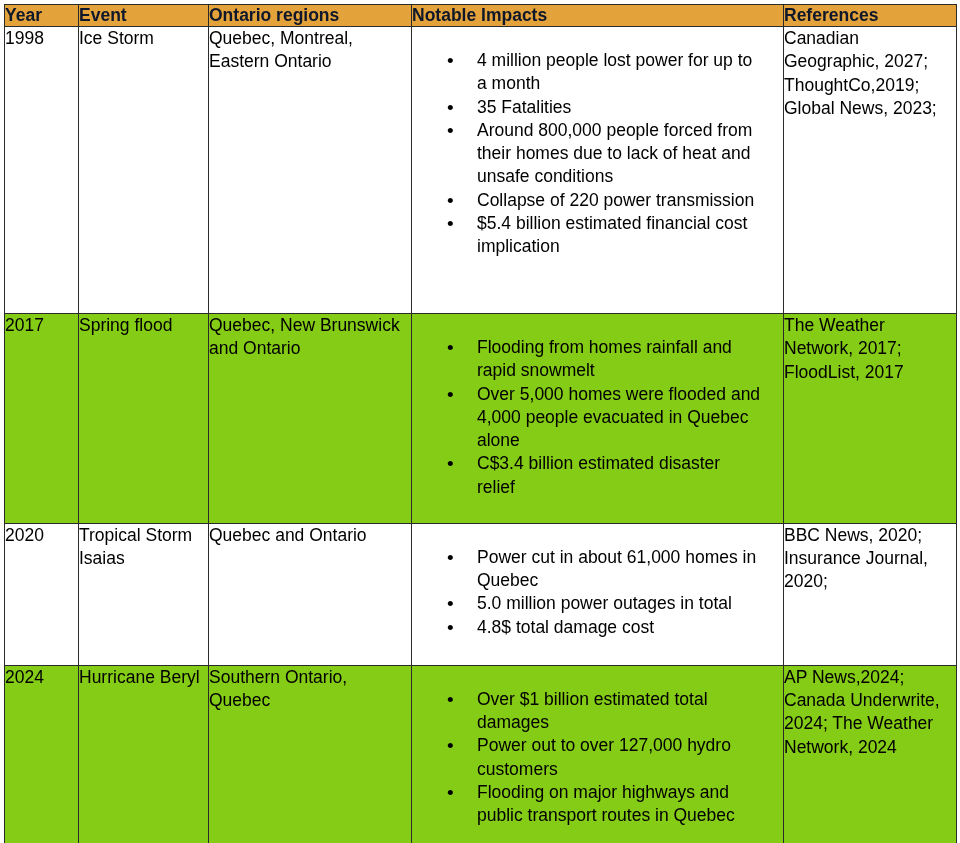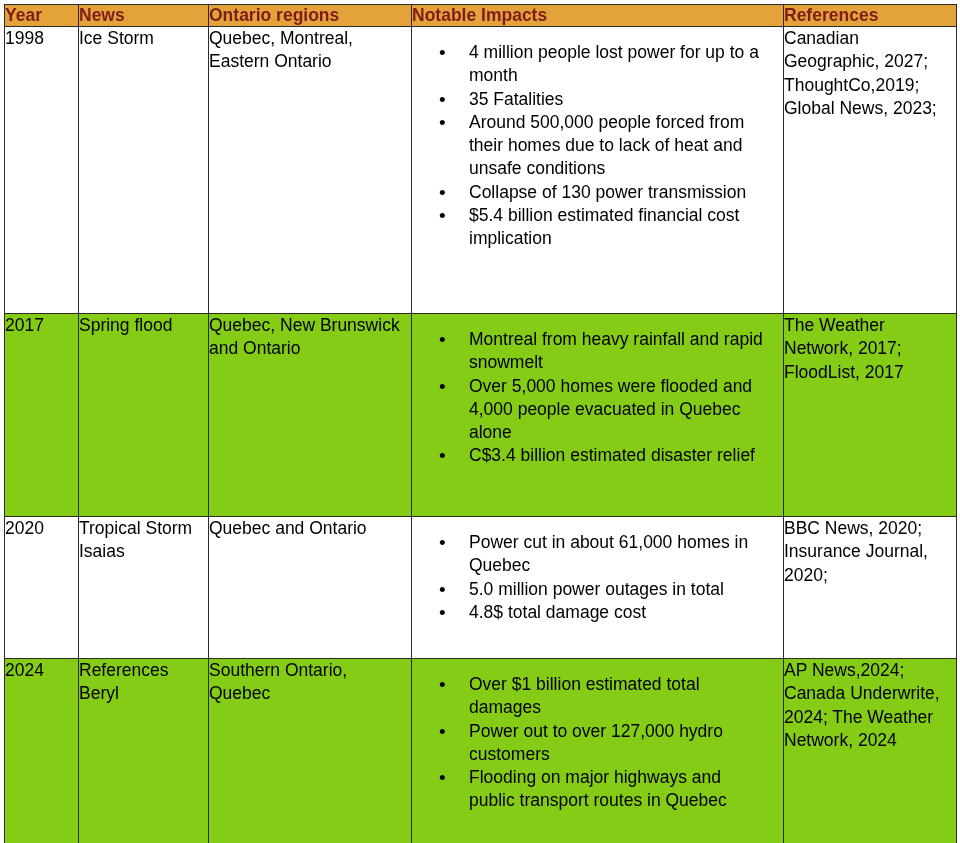--- a/index.html
+++ b/index.html
@@ -33,21 +33,21 @@
   table.disaster-table th,
   table.disaster-table td {
     border: 1.6px solid #2b2b2b;
     vertical-align: top;
     padding: 0;
   }
 
   
   thead th {
     background: #e3a33a;
-    color: #7f1d1d;
+    color: #0f172a;
     font-weight: bold;
     font-size: 17.5px;
     text-align: left;
     padding: 3px 7px 4px 7px;
     line-height: 1.2;
     white-space: nowrap;
   }
 
   
   col.c-year   { width: 74px; }
@@ -72,21 +72,21 @@
   }
 
   .cell-text {
     display: block;
     word-wrap: break-word;
     overflow-wrap: break-word;
   }
 
   
   ul.impact-list {
-    margin: 8px;
+    margin: 16px;
     padding: 0 0 0 49px;
     list-style: none;
   }
   ul.impact-list > li {
     position: relative;
     margin: 0 0 0 0;
     padding: 0;
   }
   ul.impact-list > li::before {
     content: "\2022";
@@ -111,21 +111,21 @@
     <colgroup>
       <col class="c-year">
       <col class="c-event">
       <col class="c-region">
       <col class="c-impact">
       <col class="c-refs">
     </colgroup>
     <thead>
       <tr>
         <th>Year</th>
-        <th>News</th>
+        <th>Event</th>
         <th>Ontario regions</th>
         <th>Notable Impacts</th>
         <th>References</th>
       </tr>
     </thead>
     <tbody>
 
       <tr class="row-plain r-1998">
         <td>
           <span class="cell-text">1998</span>
@@ -133,43 +133,43 @@
         <td>
           <span class="cell-text">Ice Storm</span>
         </td>
         <td>
           <span class="cell-text">Quebec, Montreal, Eastern Ontario</span>
         </td>
         <td class="cell-impacts">
           <ul class="impact-list">
             <li>4 million people lost power for up to a month</li>
             <li>35 Fatalities</li>
-            <li>Around 500,000 people forced from their homes due to lack of heat and unsafe conditions</li>
-            <li>Collapse of 130 power transmission</li>
+            <li>Around 800,000 people forced from their homes due to lack of heat and unsafe conditions</li>
+            <li>Collapse of 220 power transmission</li>
             <li>$5.4 billion estimated financial cost implication</li>
           </ul>
         </td>
         <td>
           <span class="cell-text">Canadian Geographic, 2027; ThoughtCo,2019; Global News, 2023;</span>
         </td>
       </tr>
 
       <tr class="row-shaded r-2017">
         <td>
           <span class="cell-text">2017</span>
         </td>
         <td>
           <span class="cell-text">Spring flood</span>
         </td>
         <td>
           <span class="cell-text">Quebec, New Brunswick and Ontario</span>
         </td>
         <td class="cell-impacts">
           <ul class="impact-list">
-            <li>Montreal from heavy rainfall and rapid snowmelt</li>
+            <li>Flooding from homes rainfall and rapid snowmelt</li>
             <li>Over 5,000 homes were flooded and 4,000 people evacuated in Quebec alone</li>
             <li>C$3.4 billion estimated disaster relief</li>
           </ul>
         </td>
         <td>
           <span class="cell-text">The Weather Network, 2017; FloodList, 2017</span>
         </td>
       </tr>
 
       <tr class="row-plain r-2020">
@@ -192,21 +192,21 @@
         <td>
           <span class="cell-text">BBC News, 2020; Insurance Journal, 2020;</span>
         </td>
       </tr>
 
       <tr class="row-shaded r-2024">
         <td>
           <span class="cell-text">2024</span>
         </td>
         <td>
-          <span class="cell-text">References Beryl</span>
+          <span class="cell-text">Hurricane Beryl</span>
         </td>
         <td>
           <span class="cell-text">Southern Ontario, Quebec</span>
         </td>
         <td class="cell-impacts">
           <ul class="impact-list">
             <li>Over $1 billion estimated total damages</li>
             <li>Power out to over 127,000 hydro customers</li>
             <li>Flooding on major highways and public transport routes in Quebec</li>
           </ul>

